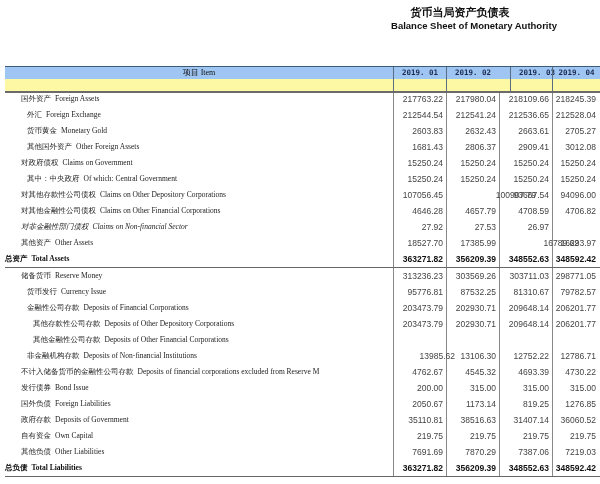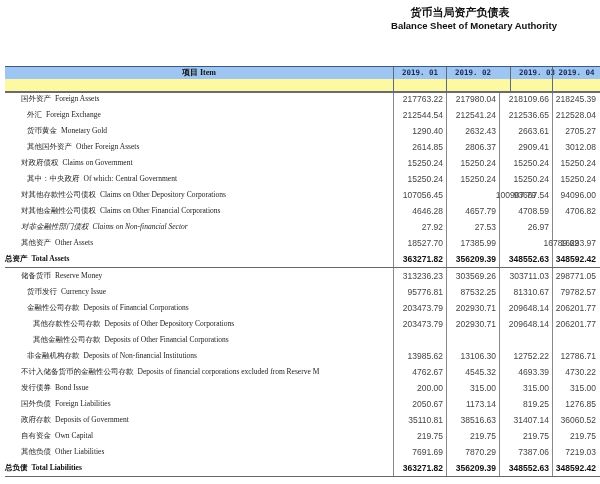--- a/index.html
+++ b/index.html
@@ -3,21 +3,21 @@
 <meta charset="utf-8">
 <style>
   html, body { margin:0; padding:0; background:#ffffff; }
   body { width:600px; height:484px; position:relative; overflow:hidden; font-family:"Liberation Serif", serif; color:#222; }
   .title-cn { position:absolute; right:40px; top:5px; width:200px; text-align:center; font-family:"DejaVu Sans", sans-serif; font-weight:bold; font-size:11px; color:#111; }
   .title-en { position:absolute; right:6px; top:20px; width:240px; text-align:center; font-family:"Liberation Sans", sans-serif; font-weight:bold; font-size:9.5px; color:#111; }
   .hdr-top-line { position:absolute; left:5px; top:66px; width:595px; height:1px; background:#3b5b78; }
   .hdr-blue { position:absolute; left:5px; top:67px; width:595px; height:12px; background:#9fc5f2; }
   .hdr-yellow { position:absolute; left:5px; top:79px; width:595px; height:12px; background:#fdf8a4; }
   .hdr-bottom-line { position:absolute; left:5px; top:91px; width:595px; height:2px; background:#6b6b6b; }
-  .hdr-item { position:absolute; left:5px; top:67px; width:388px; height:28px; line-height:12px; text-align:center; font-weight:bold; font-size:8px; color:#111; }
+  .hdr-item { position:absolute; left:5px; top:67px; width:388px; height:28px; line-height:12px; text-align:center; font-weight:normal; font-size:8px; color:#111; }
   .hdr-col { position:absolute; top:67px; height:24px; border-left:1px solid #5a6c80; box-sizing:border-box; }
   .hdr-col span { display:block; height:12px; line-height:12px; text-align:center; font-family:"DejaVu Sans Mono", monospace; font-weight:bold; font-size:7.5px; color:#1a2a50; }
   .col-line { position:absolute; top:93px; width:1px; background:#888; height:383px; }
   .row { position:absolute; left:5px; width:595px; height:16px; }
   .row .label { position:absolute; top:0; height:16px; line-height:16px; font-size:7.5px; white-space:nowrap; color:#222; }
   .row .label .cn { font-family:"DejaVu Sans", sans-serif; font-size:7.5px; margin-right:4px; }
   .row .v { position:absolute; top:0; height:16px; line-height:16px; width:50px; text-align:right; font-family:"Liberation Sans", sans-serif; font-size:8.5px; color:#444; }
   .row.bold .label, .row.bold .v { font-weight:bold; color:#111; }
   .sep { position:absolute; left:5px; width:595px; height:1px; background:#666; }
 </style>
@@ -62,28 +62,28 @@
       </div>
       <div class="row" style="top: 107px;">
         <div class="label" style="left: 22px;"><span class="cn">外汇</span><span>Foreign Exchange</span></div>
         <div class="v" style="left: 388px;">212544.54</div>
         <div class="v" style="left: 441px;">212541.24</div>
         <div class="v" style="left: 494px;">212536.65</div>
         <div class="v" style="left: 541px;">212528.04</div>
       </div>
       <div class="row" style="top: 123px;">
         <div class="label" style="left: 22px;"><span class="cn">货币黄金</span><span>Monetary Gold</span></div>
-        <div class="v" style="left: 388px;">1290.40</div>
+        <div class="v" style="left: 388px;">2603.83</div>
         <div class="v" style="left: 441px;">2632.43</div>
         <div class="v" style="left: 494px;">2663.61</div>
         <div class="v" style="left: 541px;">2705.27</div>
       </div>
       <div class="row" style="top: 139px;">
         <div class="label" style="left: 22px;"><span class="cn">其他国外资产</span><span>Other Foreign Assets</span></div>
-        <div class="v" style="left: 388px;">2614.85</div>
+        <div class="v" style="left: 388px;">1681.43</div>
         <div class="v" style="left: 441px;">2806.37</div>
         <div class="v" style="left: 494px;">2909.41</div>
         <div class="v" style="left: 541px;">3012.08</div>
       </div>
       <div class="row" style="top: 155px;">
         <div class="label" style="left: 16px;"><span class="cn">对政府债权</span><span>Claims on Government</span></div>
         <div class="v" style="left: 388px;">15250.24</div>
         <div class="v" style="left: 441px;">15250.24</div>
         <div class="v" style="left: 494px;">15250.24</div>
         <div class="v" style="left: 541px;">15250.24</div>
@@ -160,21 +160,21 @@
       </div>
       <div class="row" style="top: 332px;">
         <div class="label" style="left: 28px;"><span class="cn">其他金融性公司存款</span><span>Deposits of  Other Financial Corporations</span></div>
         <div class="v" style="left: 388px;"></div>
         <div class="v" style="left: 441px;"></div>
         <div class="v" style="left: 494px;"></div>
         <div class="v" style="left: 541px;"></div>
       </div>
       <div class="row" style="top: 348px;">
         <div class="label" style="left: 22px;"><span class="cn">非金融机构存款</span><span>Deposits of  Non-financial Institutions</span></div>
-        <div class="v" style="left: 388px;">13985.62</div>
+        <div class="v" style="left: 400px;">13985.62</div>
         <div class="v" style="left: 441px;">13106.30</div>
         <div class="v" style="left: 494px;">12752.22</div>
         <div class="v" style="left: 541px;">12786.71</div>
       </div>
       <div class="row" style="top: 364px;">
         <div class="label" style="left: 16px;"><span class="cn">不计入储备货币的金融性公司存款</span><span>Deposits of financial corporations excluded from Reserve M</span></div>
         <div class="v" style="left: 388px;">4762.67</div>
         <div class="v" style="left: 441px;">4545.32</div>
         <div class="v" style="left: 494px;">4693.39</div>
         <div class="v" style="left: 541px;">4730.22</div>

